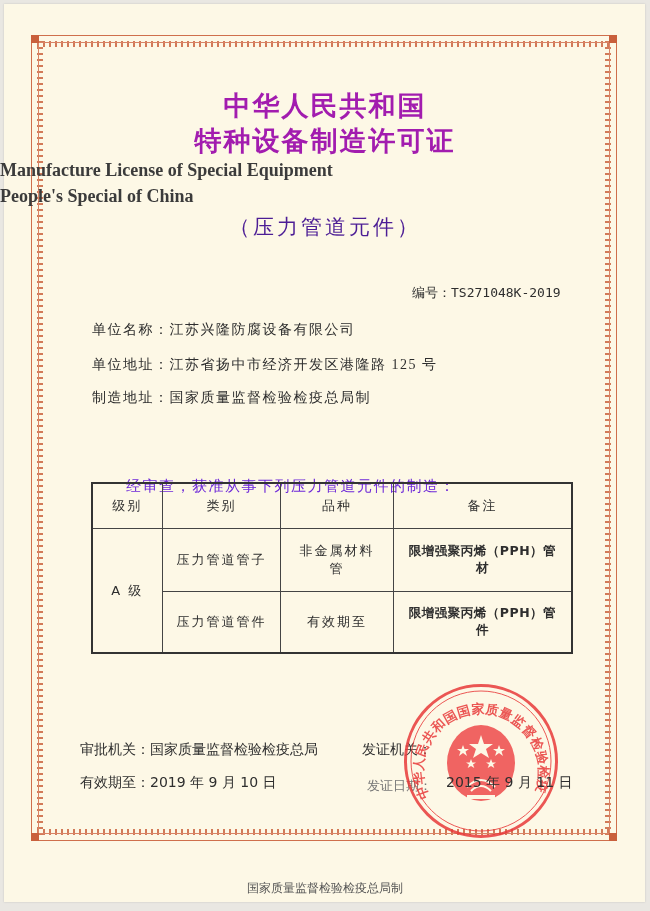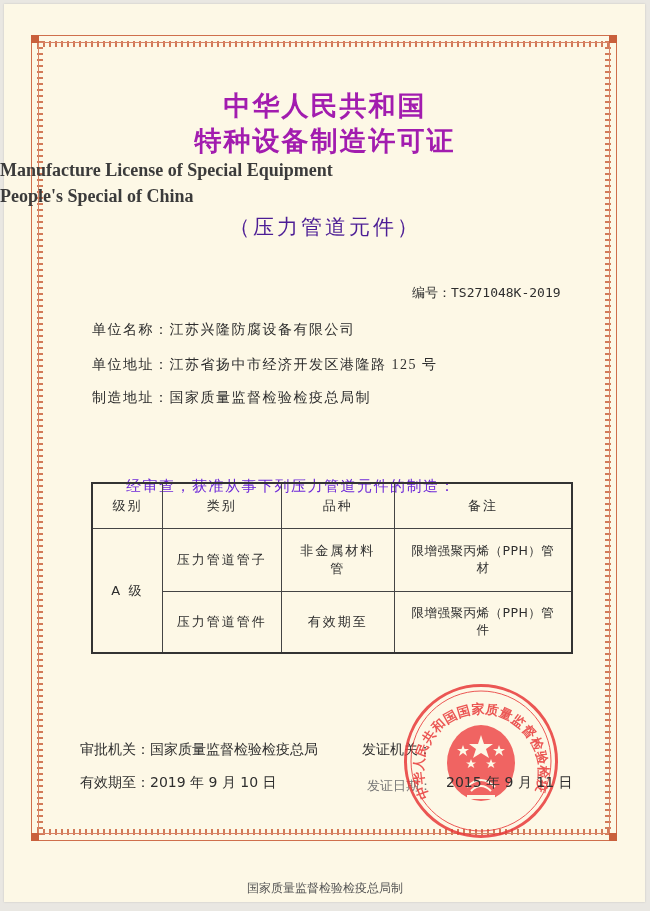--- a/index.html
+++ b/index.html
@@ -75,21 +75,21 @@
     border-collapse: collapse; border: 2px solid #333;
     font-family: "DejaVu Sans", sans-serif; font-size: 13px; color: #2e2e2e;
   }
   table.scope td, table.scope th {
     border: 1px solid #444; text-align: center; font-weight: normal;
     letter-spacing: 2px; padding: 13px;
   }
   table.scope thead tr { height: 33px; }
   table.scope tbody tr { height: 42px; }
   .c1 { width: 54px; } .c2 { width: 123px; } .c3 { width: 115px; } .c4 { width: 190px; }
-  table.scope td.note { letter-spacing: 0.5px; font-size: 12.5px; }
+  table.scope td.note { letter-spacing: 0.5px; font-size: 12.5px; font-weight: bold; }
 
   .foot {
     position: absolute; font-size: 14px; color: #2e2e2e;
     font-family: "DejaVu Sans", sans-serif;
     text-align: center;
   }
   .f1 { left: 80px; top: 741px; }
   .f2 { left: 80px; top: 774px; }
   .f3 { left: 362px; top: 741px; }
   .f4 { left: 367px; top: 777px; color: #777; font-size: 13px; }

